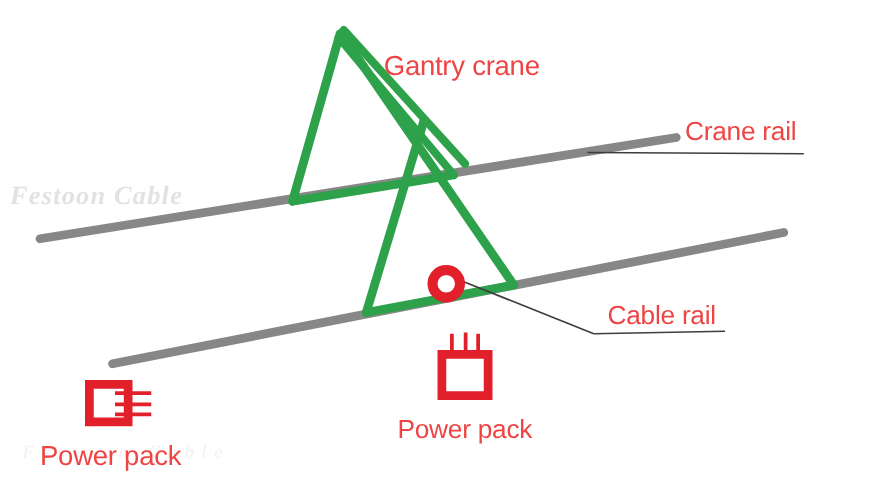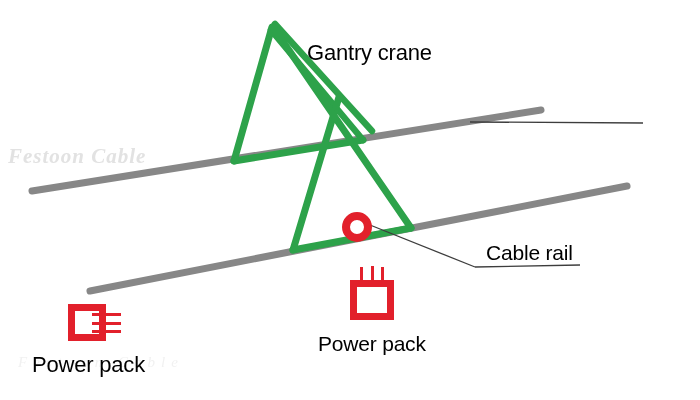--- a/index.html
+++ b/index.html
@@ -24,21 +24,21 @@
     font-style:italic;
     font-size:15px;color:#f1f1f1;letter-spacing:6px;
     user-select:none;white-space:nowrap;
   }
 
   
   svg.diagram{position:absolute;left:0;top:0;}
 
   
   .lbl{
-    position:absolute;color:#000000;
+    position:absolute;color:#ef4444;
     font-size:21px;line-height:1.1;letter-spacing:-0.2px;
     white-space:nowrap;
   }
   .lbl-gantry{left:307px;top:41px;font-size:22px;}
   .lbl-crane-rail{left:548px;top:94px;}
   .lbl-cable-drum{left:486px;top:241px;}
   .lbl-pp-left{left:32px;top:353px;font-size:22px;}
   .lbl-pp-center{left:318px;top:332px;}
 
   
@@ -108,17 +108,18 @@
   </div>
 
   <div class="pp-center">
     <div class="pin p1"></div>
     <div class="pin p2"></div>
     <div class="pin p3"></div>
     <div class="box"></div>
   </div>
 
   <div class="lbl lbl-gantry">Gantry crane</div>
+  <div class="lbl lbl-crane-rail">Crane rail</div>
   <div class="lbl lbl-cable-drum">Cable rail</div>
   <div class="lbl lbl-pp-left">Power pack</div>
   <div class="lbl lbl-pp-center">Power pack</div>
 
 </div>
 
 </body></html>

